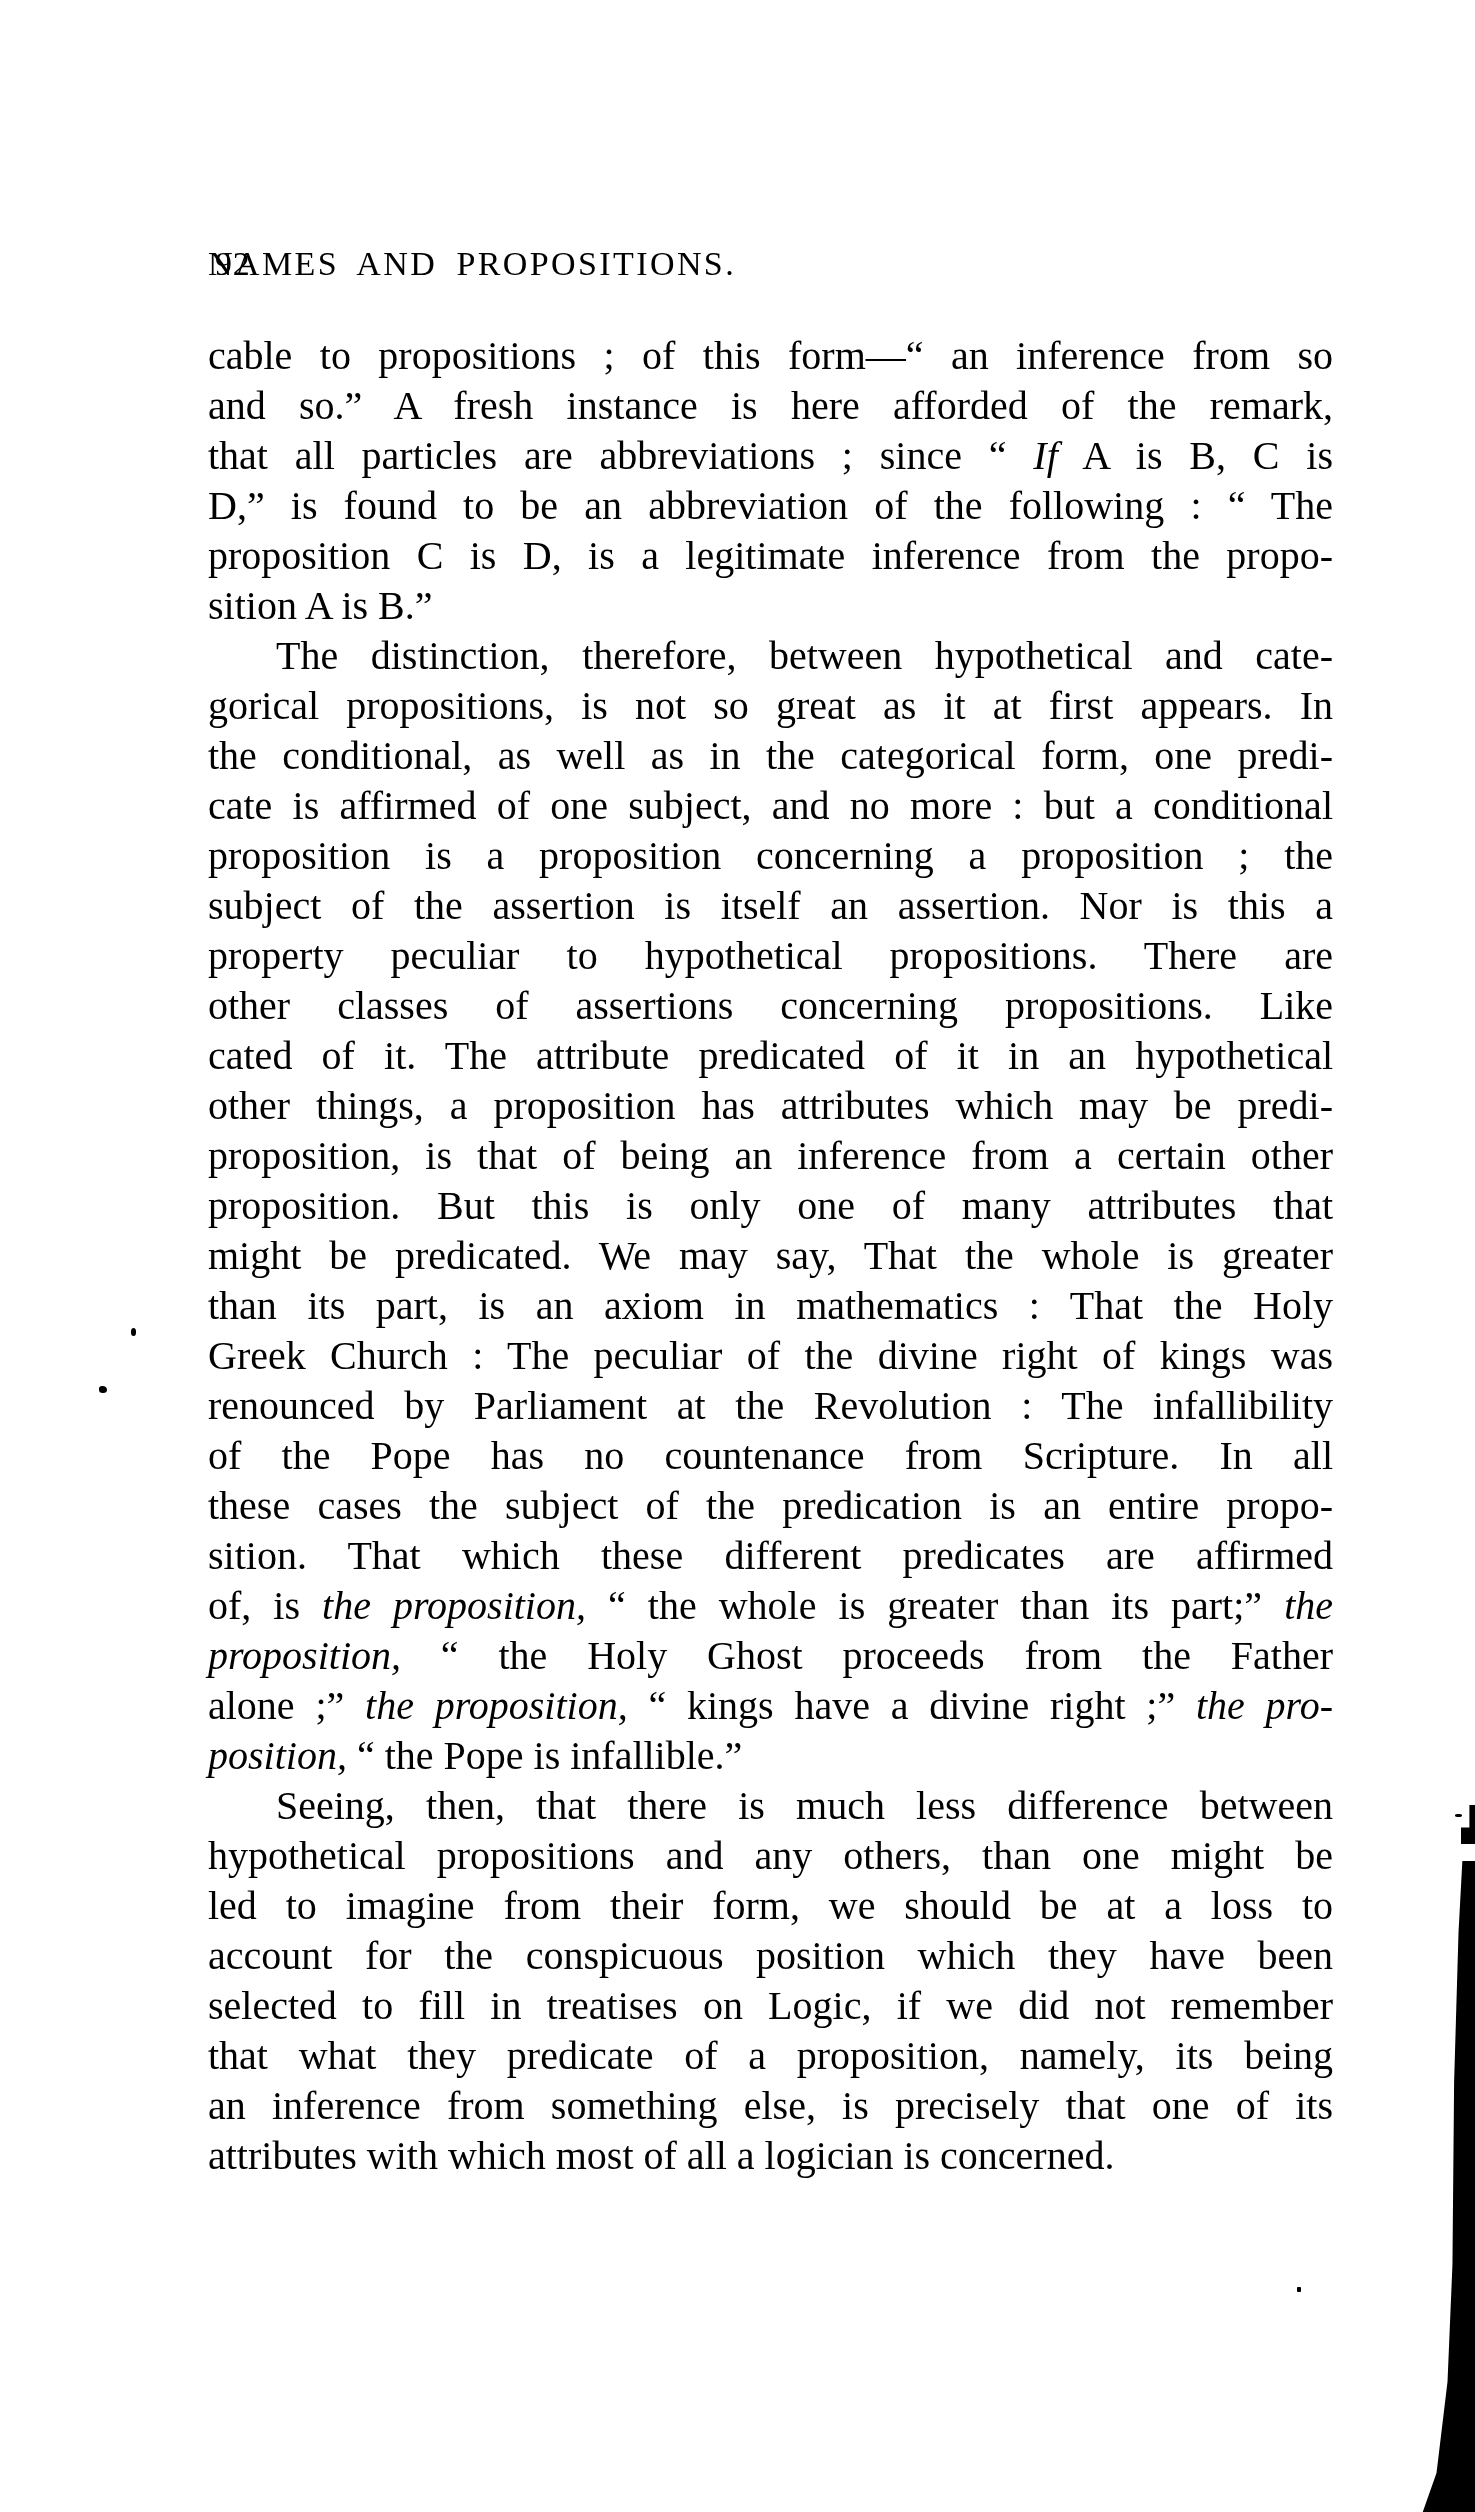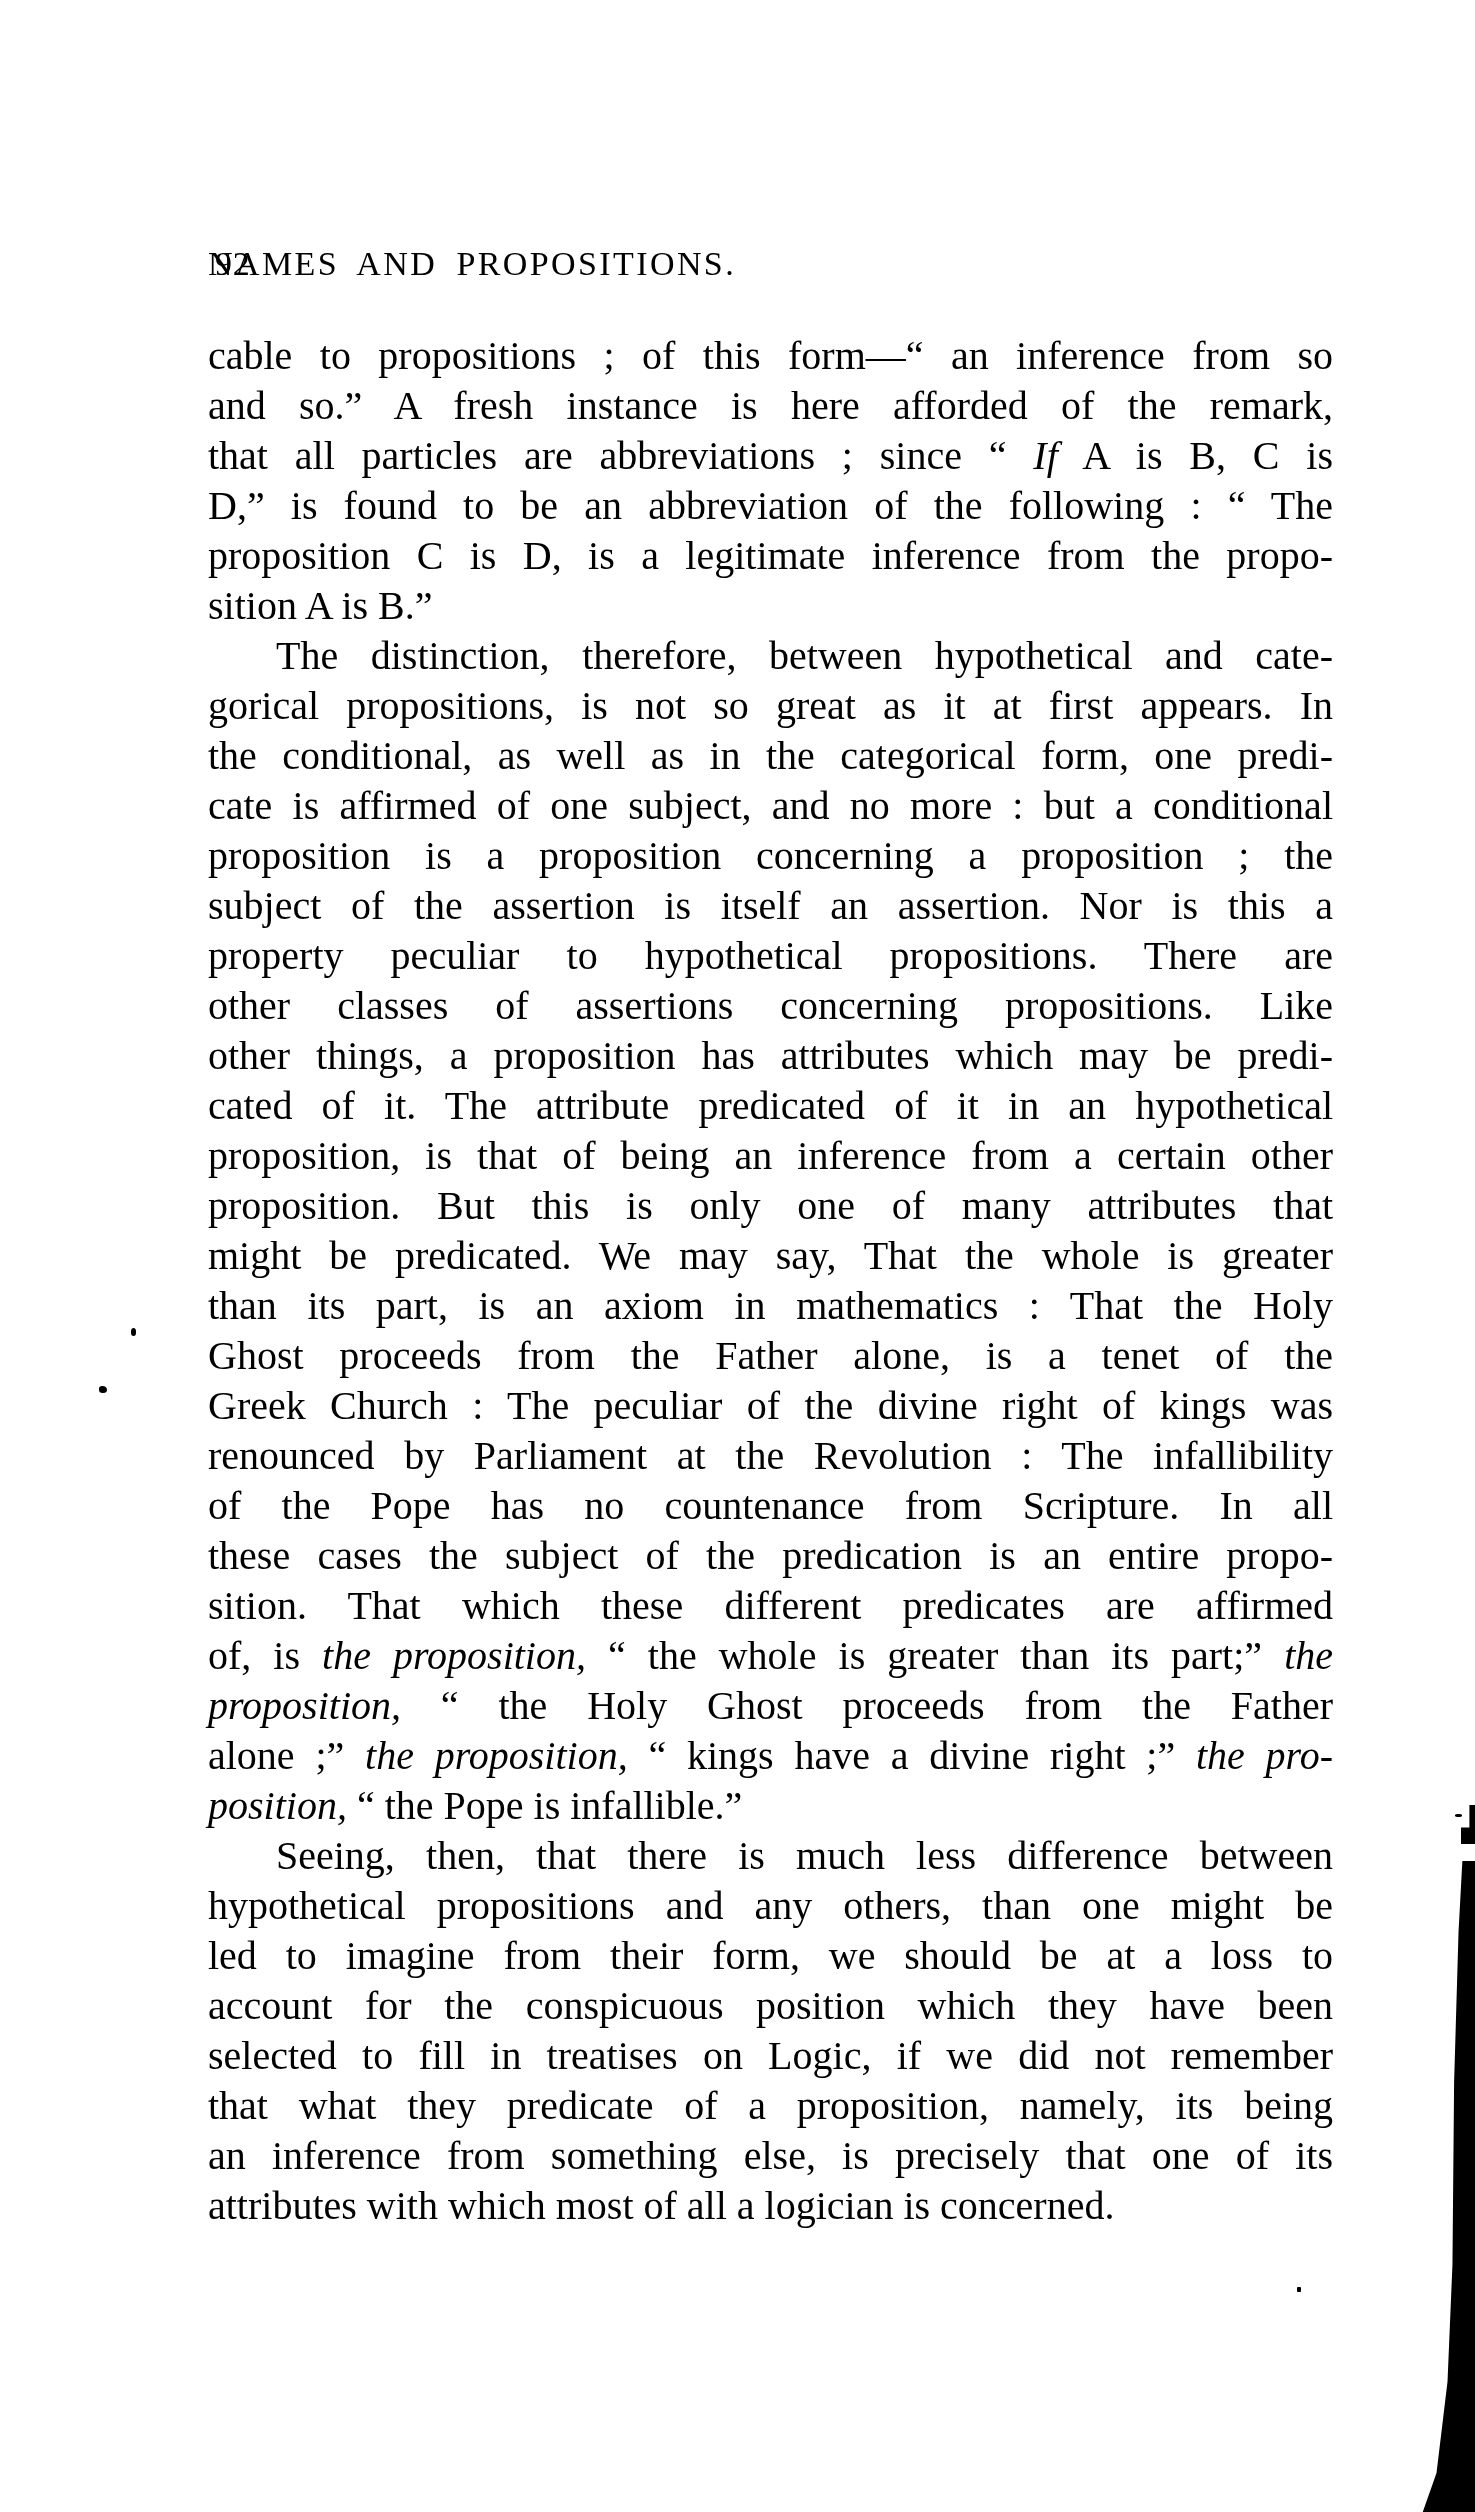--- a/index.html
+++ b/index.html
@@ -61,27 +61,26 @@
       <div class="line"><span>proposition C is D, is a legitimate inference from the propo-</span></div>
       <div class="line noj"><span>sition A is B.”</span></div>
       <div class="line indent"><span>The distinction, therefore, between hypothetical and cate-</span></div>
       <div class="line"><span>gorical propositions, is not so great as it at first appears.  In</span></div>
       <div class="line"><span>the conditional, as well as in the categorical form, one predi-</span></div>
       <div class="line"><span>cate is affirmed of one subject, and no more : but a conditional</span></div>
       <div class="line"><span>proposition is a proposition concerning a proposition ; the</span></div>
       <div class="line"><span>subject of the assertion is itself an assertion.  Nor is this a</span></div>
       <div class="line"><span>property peculiar to hypothetical propositions.  There are</span></div>
       <div class="line"><span>other classes of assertions concerning propositions.  Like</span></div>
+      <div class="line"><span>cated of it.  The attribute predicated of it in an hypothetical</span></div>
       <div class="line"><span>other things, a proposition has attributes which may be predi-</span></div>
-      <div class="line"><span>cated of it.  The attribute predicated of it in an hypothetical</span></div>
       <div class="line"><span>proposition, is that of being an inference from a certain other</span></div>
       <div class="line"><span>proposition.  But this is only one of many attributes that</span></div>
       <div class="line"><span>might be predicated.  We may say, That the whole is greater</span></div>
       <div class="line"><span>than its part, is an axiom in mathematics : That the Holy</span></div>
-      <div class="line"><span>Ghost proceeds from the Father alone, is a tenet of the</span></div>
       <div class="line"><span>Greek Church :  The peculiar of the divine right of kings was</span></div>
       <div class="line"><span>renounced by Parliament at the Revolution : The infallibility</span></div>
       <div class="line"><span>of the Pope has no countenance from Scripture.  In all</span></div>
       <div class="line"><span>these cases the subject of the predication is an entire propo-</span></div>
       <div class="line"><span>sition.  That which these different predicates are affirmed</span></div>
       <div class="line"><span>of, is </span><span class="it">the proposition,</span><span> “ the whole is greater than its part;” </span><span class="it">the</span></div>
       <div class="line"><span class="it">proposition,</span><span> “ the Holy Ghost proceeds from the Father</span></div>
       <div class="line"><span>alone ;” </span><span class="it">the proposition,</span><span> “ kings have a divine right ;” </span><span class="it">the pro-</span></div>
       <div class="line noj"><span class="it">position,</span><span> “ the Pope is infallible.”</span></div>
       <div class="line indent"><span>Seeing, then, that there is much less difference between</span></div>

